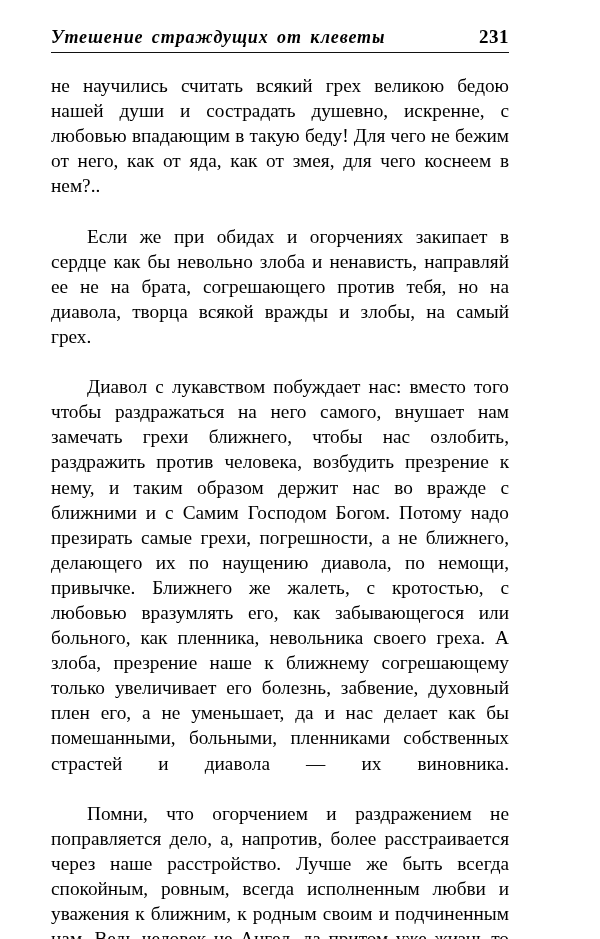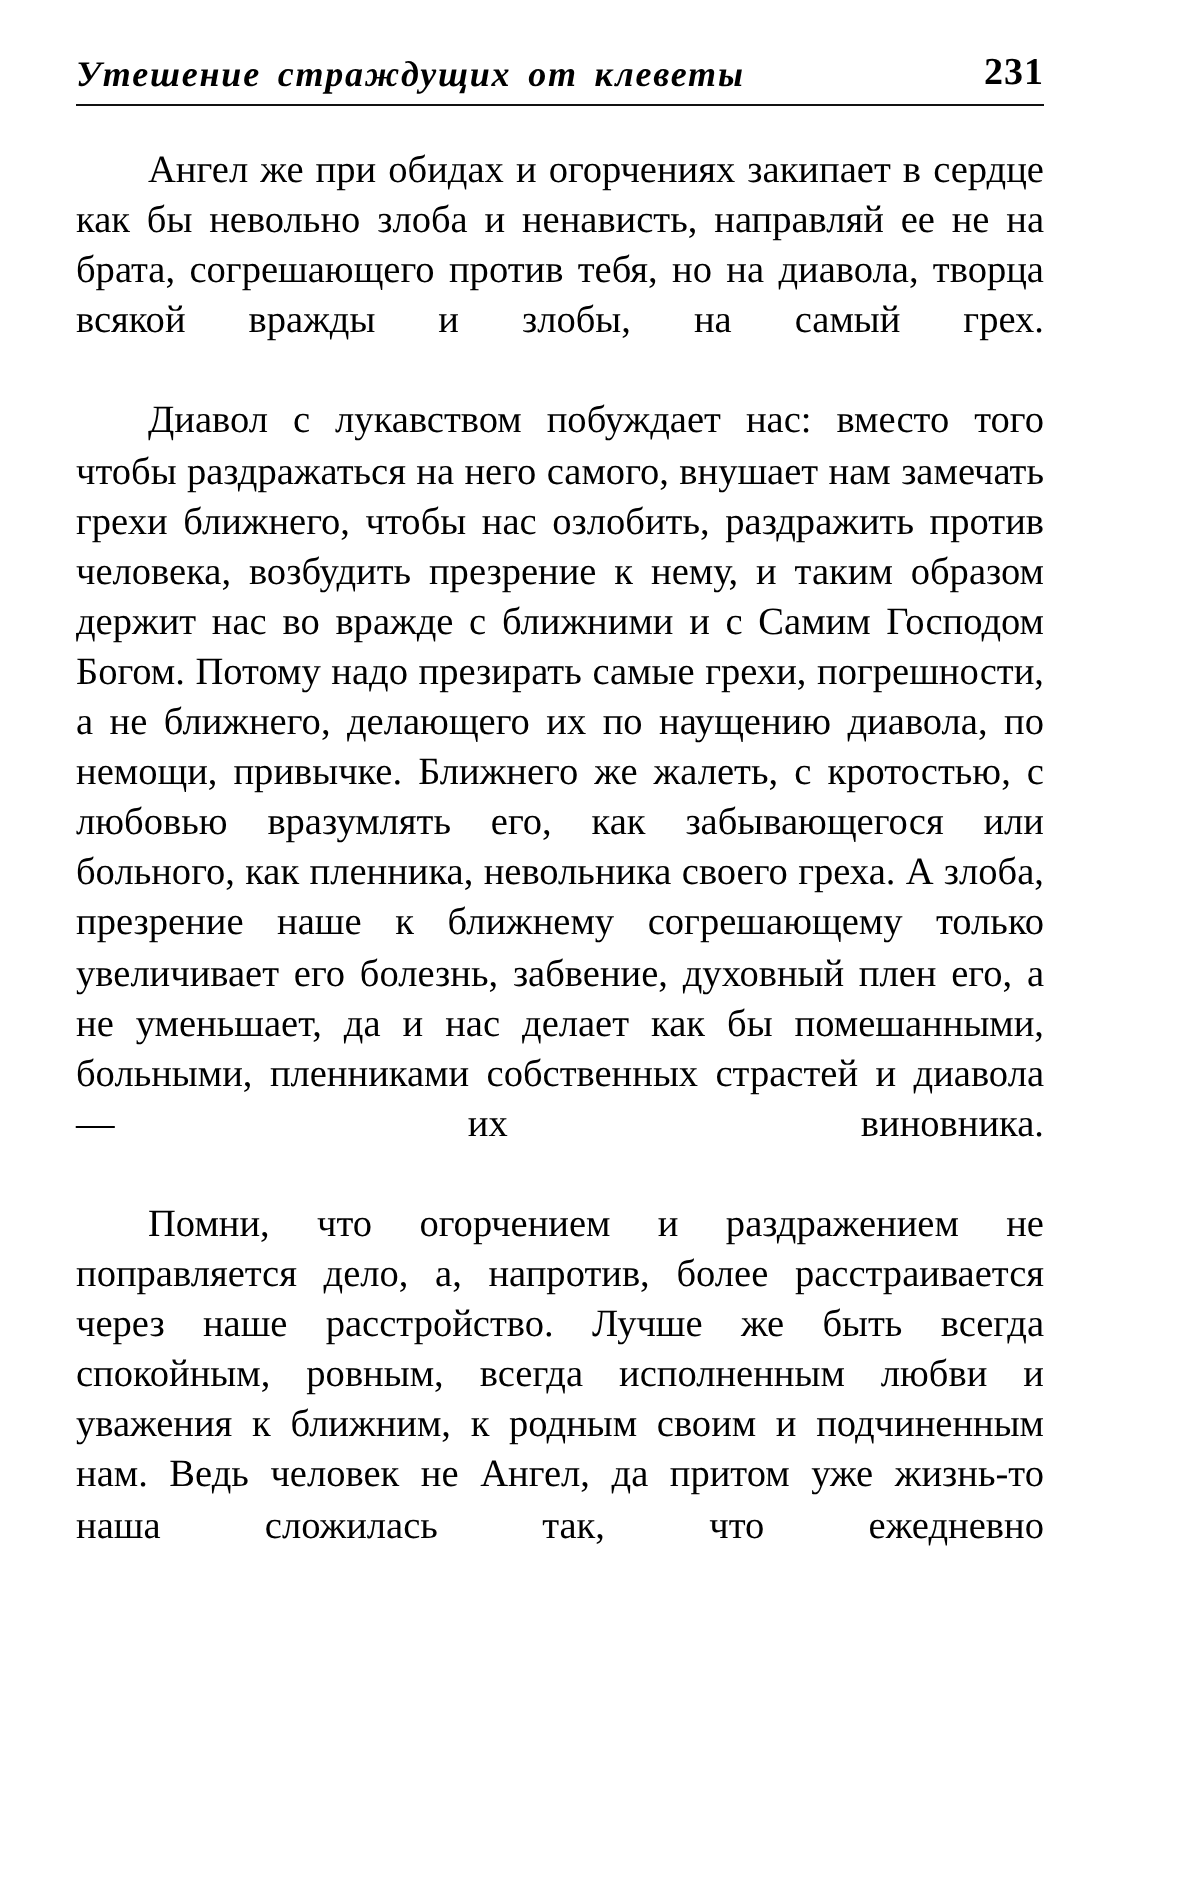--- a/index.html
+++ b/index.html
@@ -15,21 +15,21 @@
     font-family: "Liberation Serif", "DejaVu Serif", serif;
     color: #000000;
     -webkit-font-smoothing: antialiased;
   }
 
   .page {
     position: relative;
     width: 560px;
     height: 939px;
     box-sizing: border-box;
-    padding: 0 38px;
+    padding: 0 51px;
     background: #ffffff;
   }
 
   
   .running-head {
     position: relative;
     height: 52px;
     display: flex;
     align-items: flex-end;
     justify-content: space-between;
@@ -87,18 +87,19 @@
 <div class="page">
 
   <div class="running-head">
     <div class="rh-title">Утешение страждущих от клеветы</div>
     <div class="rh-folio">231</div>
   </div>
 
   <div class="head-rule"></div>
 
   <div class="body-text">
-    <p class="para">Ангел же при обидах и огорчениях закипает в сердце как бы невольно злоба и ненависть, направляй ее не на брата, согрешающего против тебя, но на диавола, творца всякой вражды и злобы, на самый грех.</p>
+    <p class="para no-indent">не научились считать всякий грех великою бедою нашей души и сострадать душевно, искренне, с любовью впадающим в такую беду! Для чего не бежим от него, как от яда, как от змея, для чего коснеем в нем?..</p>
+    <p class="para">Если же при обидах и огорчениях закипает в сердце как бы невольно злоба и ненависть, направляй ее не на брата, согрешающего против тебя, но на диавола, творца всякой вражды и злобы, на самый грех.</p>
     <p class="para">Диавол с лукавством побуждает нас: вместо того чтобы раздражаться на него самого, внушает нам замечать грехи ближнего, чтобы нас озлобить, раздражить против человека, возбудить презрение к нему, и таким образом держит нас во вражде с ближними и с Самим Господом Богом. Потому надо презирать самые грехи, погрешности, а не ближнего, делающего их по наущению диавола, по немощи, привычке. Ближнего же жалеть, с кротостью, с любовью вразумлять его, как забывающегося или больного, как пленника, невольника своего греха. А злоба, презрение наше к ближнему согрешающему только увеличивает его болезнь, забвение, духовный плен его, а не уменьшает, да и нас делает как бы помешанными, больными, пленниками собственных страстей и диавола — их виновника.</p>
     <p class="para">Помни, что огорчением и раздражением не поправляется дело, а, напротив, более расстраивается через наше расстройство. Лучше же быть всегда спокойным, ровным, всегда исполненным любви и уважения к ближним, к родным своим и подчиненным нам. Ведь человек не Ангел, да притом уже жизнь-то наша сложилась так, что ежедневно</p>
   </div>
 
 </div>
 
 </body></html>

